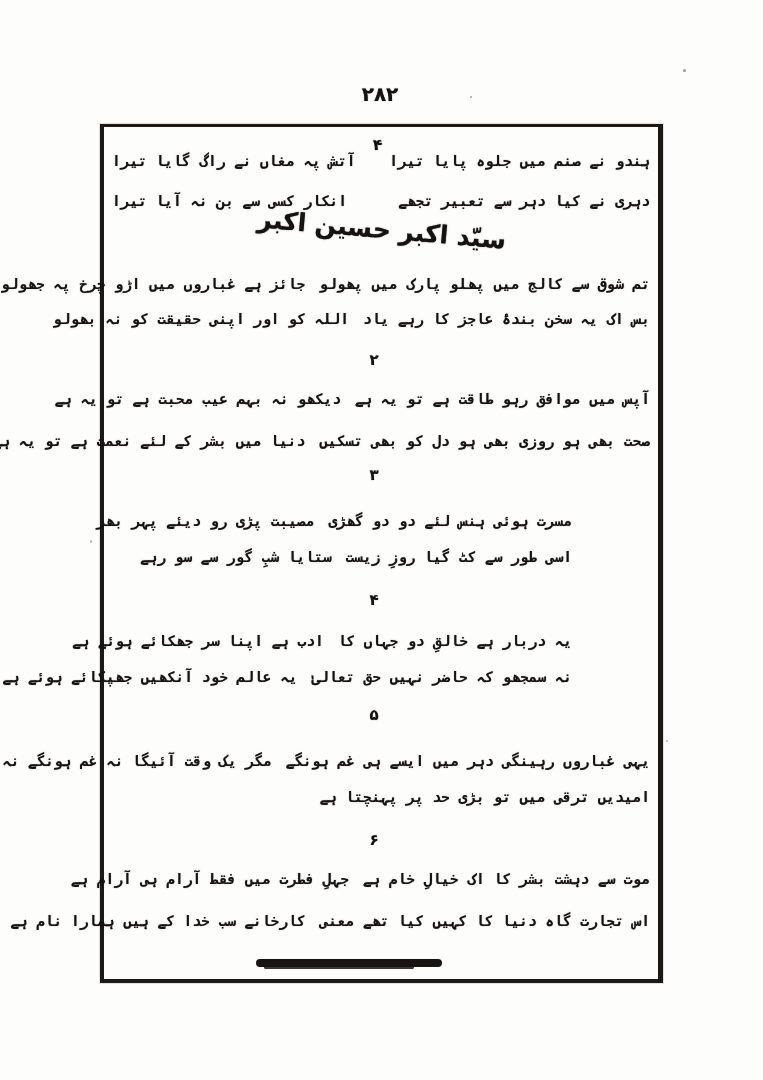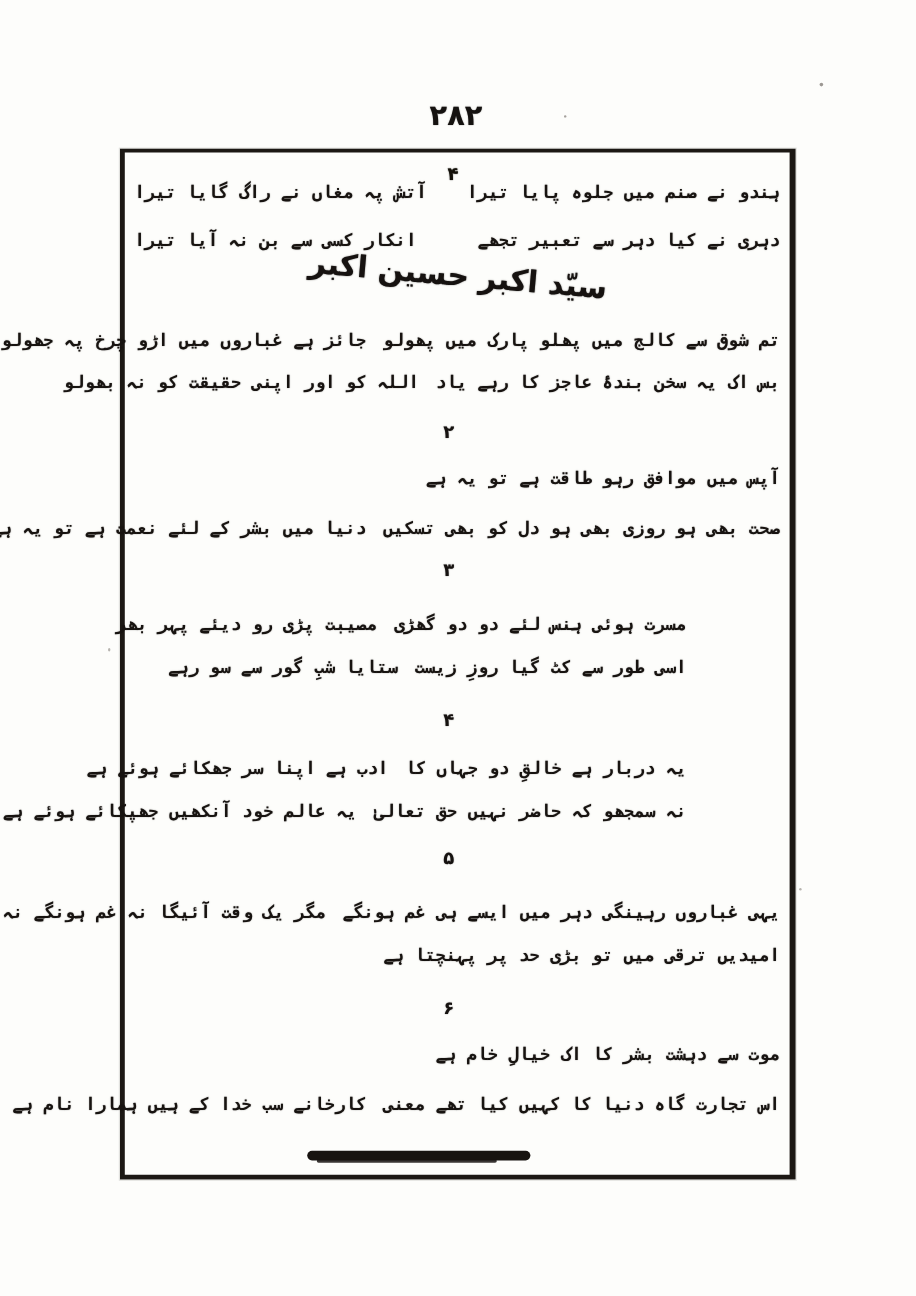--- a/index.html
+++ b/index.html
@@ -5,21 +5,21 @@
   html,body{margin:0;padding:0;}
   body{
     width:763px;height:1080px;position:relative;overflow:hidden;
     background:#fdfdfb;
     font-family:"DejaVu Sans",sans-serif;
     color:#181410;
   }
   
   .page-number{
     position:absolute;top:82px;left:330px;width:100px;
-    text-align:center;font-size:24px;font-weight:700;letter-spacing:4px;
+    text-align:center;font-size:20px;font-weight:700;letter-spacing:4px;
     color:#151210;text-shadow:0 0 1px rgba(21,18,16,.6);
   }
   
   .frame{
     position:absolute;left:100px;top:124px;width:554px;height:852px;
     border-top:3px solid #1c1814;
     border-bottom:4px solid #1c1814;
     border-left:4px solid #1c1814;
     border-right:5px solid #1c1814;
     box-shadow:0 0 0 1px rgba(28,24,20,.12);
@@ -103,20 +103,21 @@
     <span class="hemi">جائز ہے غباروں میں اڑو چرخ پہ جھولو</span>
   </div>
   <div class="row" style="top:175px">
     <span class="hemi">بس اک یہ سخن بندۂ عاجز کا رہے یاد</span>
     <span class="hemi">اللہ کو اور اپنی حقیقت کو نہ بھولو</span>
   </div>
 
   <div class="sec-num" style="top:224px">۲</div>
   <div class="row" style="top:255px">
     <span class="hemi">آپس میں موافق رہو طاقت ہے تو یہ ہے</span>
+    <span class="hemi">دیکھو نہ بہم عیب محبت ہے تو یہ ہے</span>
   </div>
   <div class="row" style="top:297px">
     <span class="hemi">صحت بھی ہو روزی بھی ہو دل کو بھی تسکیں</span>
     <span class="hemi">دنیا میں بشر کے لئے نعمت ہے تو یہ ہے</span>
   </div>
 
   <div class="sec-num" style="top:339px">۳</div>
   <div class="row inset" style="top:377px">
     <span class="hemi">مسرت ہوئی ہنس لئے دو دو گھڑی</span>
     <span class="hemi">مصیبت پڑی رو دیئے پہر بھر</span>
@@ -141,20 +142,21 @@
     <span class="hemi">یہی غباروں رہینگی دہر میں ایسے ہی غم ہونگے</span>
     <span class="hemi">مگر یک وقت آئیگا نہ غم ہونگے نہ ہم ہونگے</span>
   </div>
   <div class="row" style="top:653px">
     <span class="hemi">امیدیں ترقی میں تو بڑی حد پر پہنچتا ہے</span>
   </div>
 
   <div class="sec-num" style="top:704px">۶</div>
   <div class="row" style="top:735px">
     <span class="hemi">موت سے دہشت بشر کا اک خیالِ خام ہے</span>
+    <span class="hemi">جہلِ فطرت میں فقط آرام ہی آرام ہے</span>
   </div>
   <div class="row" style="top:777px">
     <span class="hemi">اس تجارت گاہ دنیا کا کہیں کیا تھے معنی</span>
     <span class="hemi">کارخانے سب خدا کے ہیں ہمارا نام ہے</span>
   </div>
 
   <div class="end-rule"></div>
 
 </div>
 

